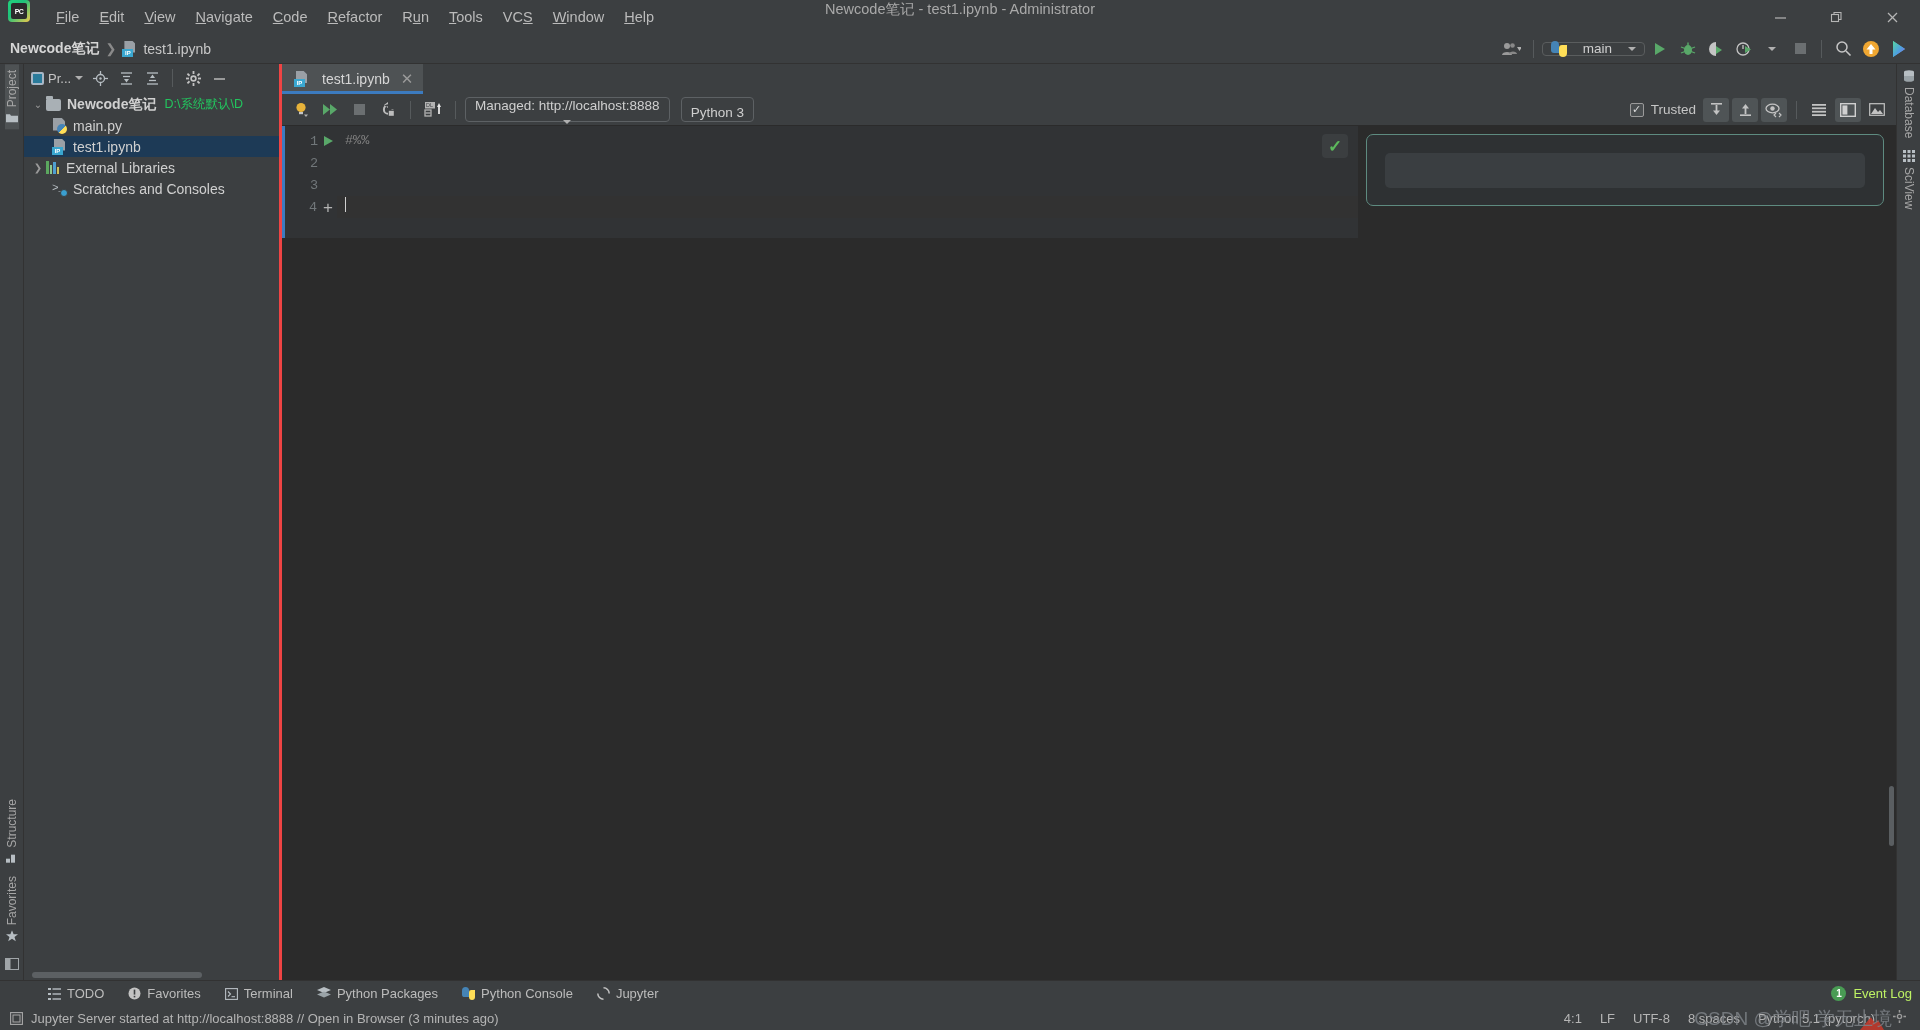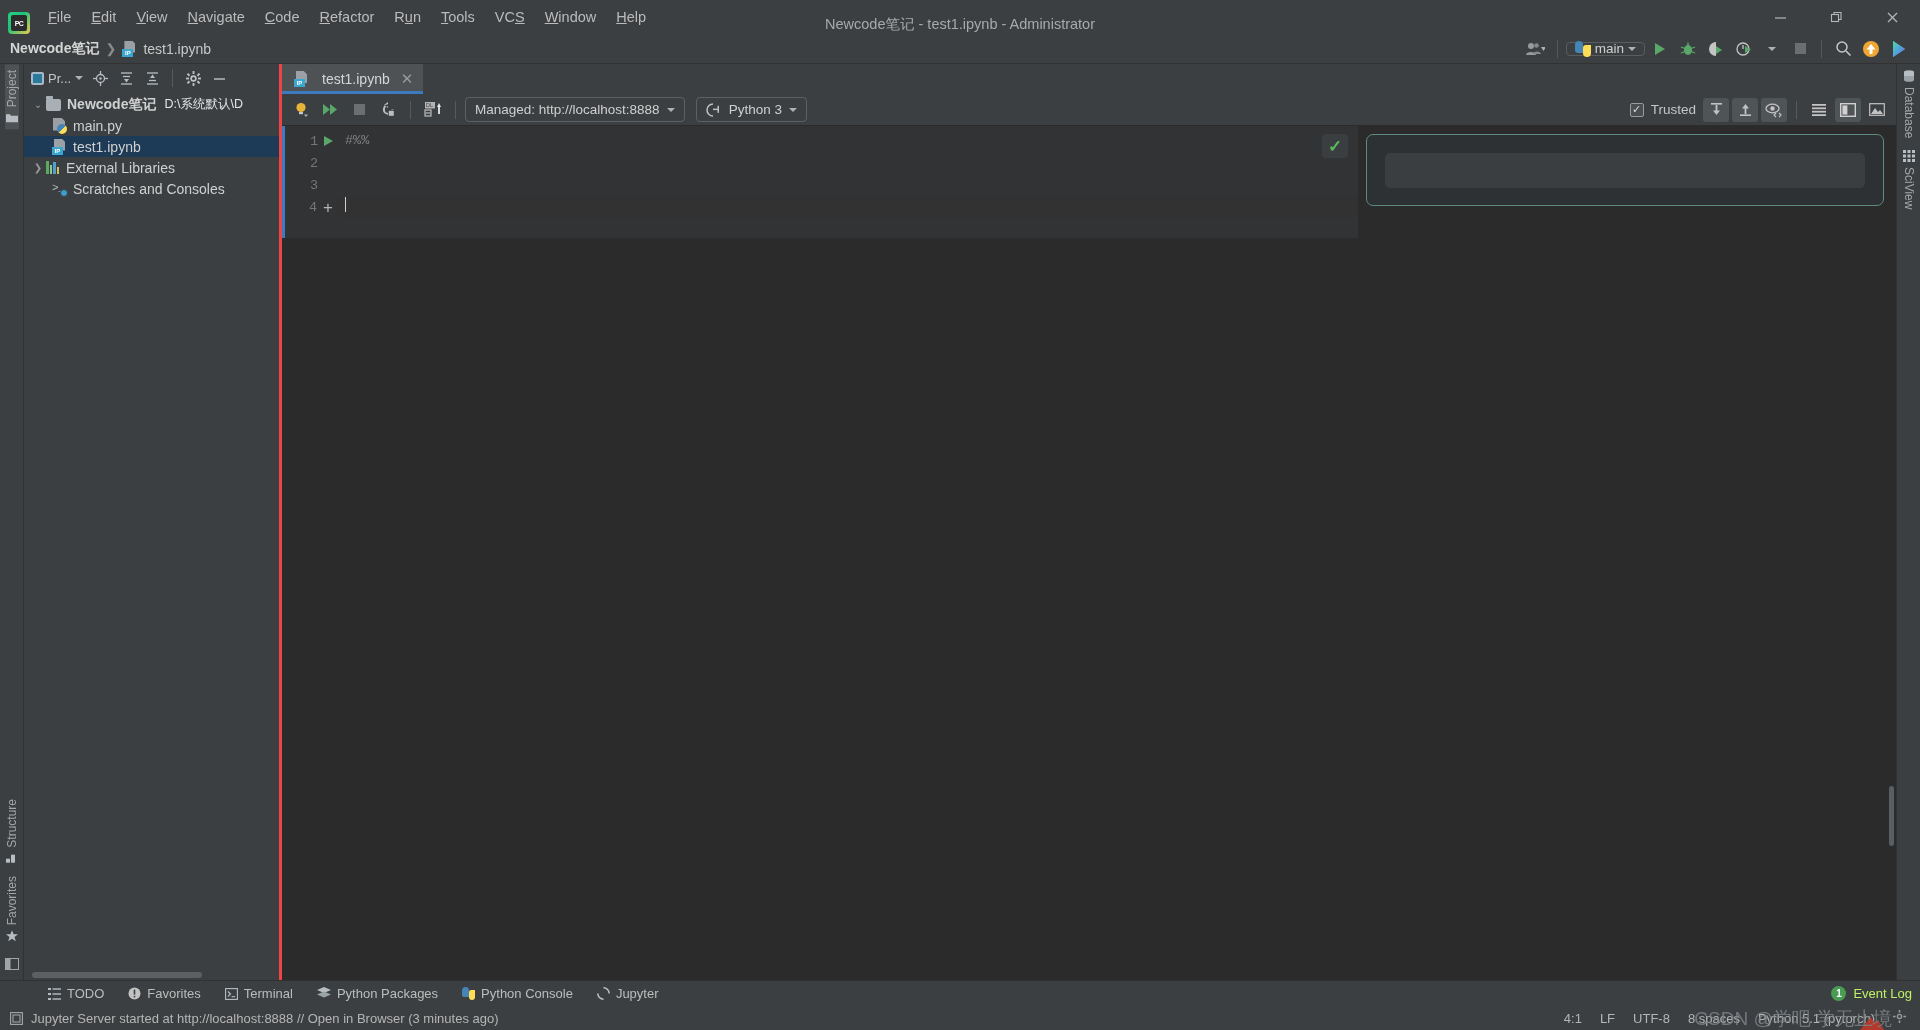--- a/index.html
+++ b/index.html
@@ -7,22 +7,22 @@
     width: 1920px; height: 1030px;
     background: #3c3f41;
     font-family: "Liberation Sans", sans-serif;
     overflow: hidden;
     color: #bbbbbb;
   }
   #app { position: relative; width: 1920px; height: 1030px; display: flex; flex-direction: column; }
 
   
   .titlebar {
-    height: 34px; background: #3c3f41; display: flex; align-items: flex-end;
-    flex: 0 0 34px; position: relative;
+    height: 34px; background: #3c3f41; display: flex; align-items: flex-start;
+    flex: 0 0 34px; position: relative; gap: 8px;
   }
   .app-logo { width: 22px; height: 22px; margin: 0 8px 0 8px; position: relative; flex:0 0 auto;}
   .app-logo .sq {
     position:absolute; inset:0; border-radius:4px;
     background: linear-gradient(135deg,#22d37d 0%,#1ec27a 40%,#f2c94c 100%);
   }
   .app-logo .inner {
     position:absolute; left:3px; top:3px; right:3px; bottom:3px;
     background:#2b2b2b; border-radius:2px; color:#fff; font-size:7px;
     display:flex; align-items:center; justify-content:center; font-weight:bold; letter-spacing:-0.5px;
@@ -61,21 +61,21 @@
   .ipynb-ico .tag {
     position:absolute; left:0; bottom:0; width:11px; height:8px; background:#3aa7d0;
     font-size:6px; color:#fff; display:flex; align-items:center; justify-content:center; font-weight:bold;
   }
   .navbar-right { margin-left: auto; display: flex; align-items: center; padding-right: 8px; gap: 2px; }
   .tb-btn {
     height: 26px; min-width: 26px; display: flex; align-items: center; justify-content: center;
     border-radius: 4px; padding: 0 3px; color: #b9b9b9;
   }
   .runconfig {
-    display: flex; align-items: center; gap: 4px; height: 14px; padding: 0 8px;
+    display: flex; align-items: center; gap: 16px; height: 14px; padding: 0 8px;
     border: 1px solid #5a5d5e; border-radius: 4px; font-size: 13.5px; color: #cfcfcf;
   }
   .pylogo { width: 16px; height: 16px; position: relative; flex:0 0 auto; }
   .pylogo .a, .pylogo .b { position: absolute; width: 8px; height: 12px; }
   .pylogo .a { left:0; top:0; background:#4584b6; border-radius: 4px 4px 0 3px; }
   .pylogo .b { right:0; bottom:0; background:#ffde57; border-radius: 3px 0 4px 4px; }
   .vsep { width: 1px; height: 18px; background: #565a5c; margin: 0 6px; }
   .tri-right {
     width:0;height:0;border-left:10px solid #59a869;border-top:6px solid transparent;border-bottom:6px solid transparent;
   }
@@ -109,21 +109,21 @@
   .pp-icon-sq { width:13px;height:13px;border:2px solid #a9b7c6;border-radius:2px;background:#2a7b9b; }
   .pp-btn { width:24px;height:24px;display:flex;align-items:center;justify-content:center;border-radius:3px;color:#b0b0b0; }
   .pp-tree { flex: 1 1 auto; overflow: hidden; padding-top: 2px; font-size: 14px; }
   .trow { display: flex; align-items: center; height: 21px; padding-left: 6px; white-space: nowrap; }
   .trow.selected { background: #1d3a56; }
   .arrow {
     width: 16px; text-align: center; color: #9a9a9a; font-size: 10px; flex: 0 0 16px;
   }
   .tlabel { color: #d0d0d0; }
   .tlabel.bold { font-weight: bold; }
-  .tpath { color: #e5e5e5; font-size: 12.5px; margin-left: 8px; overflow:hidden; }
+  .tpath { color: #22c55e; font-size: 12.5px; margin-left: 8px; overflow:hidden; }
   .folder-ico {
     width: 15px; height: 12px; background: #a9b0b5; border-radius: 1px 2px 2px 2px; margin-right: 6px;
     position: relative; flex:0 0 auto;
   }
   .folder-ico:before {
     content:""; position:absolute; left:0; top:-3px; width:7px; height:3px; background:#a9b0b5; border-radius:1px 1px 0 0;
   }
   .py-ico { width:15px;height:16px;margin-right:6px;position:relative;flex:0 0 auto; }
   .py-ico .pg { position:absolute;left:1px;top:0;width:12px;height:13px;background:#9aa0a6;
     clip-path: polygon(0 0, 70% 0, 100% 28%, 100% 100%, 0 100%); }
@@ -149,21 +149,21 @@
   .etab .x { color:#9a9a9a; font-size:15px; margin-left:4px; }
 
   .jtoolbar {
     height: 32px; flex: 0 0 32px; background: #3c3f41; display: flex; align-items: center;
     gap: 3px; padding: 0 6px; border-bottom: 1px solid #2b2b2b;
   }
   .jt-btn { width:26px;height:24px;display:flex;align-items:center;justify-content:center;border-radius:3px;color:#b6b6b6; }
   .jt-btn.pressed { background:#4f5456; }
   .combo {
     height: 25px; display: flex; align-items: center; gap: 7px; padding: 0 9px;
-    border: 1px solid #5d6164; border-radius: 4px; font-size: 13.5px; color: #cfcfcf; background: transparent;
+    border: 1px solid #5d6164; border-radius: 4px; font-size: 13.5px; color: #cfcfcf; background: transparent; flex-direction: column;
   }
   .jt-right { margin-left: auto; display: flex; align-items: center; gap: 3px; }
   .trusted { display:flex; align-items:center; gap:7px; font-size:13.5px; color:#c6c6c6; padding-right:4px; }
   .chk {
     width:14px;height:14px;border:1px solid #9a9a9a;border-radius:2px;background:#4a4e50;
     display:flex;align-items:center;justify-content:center;color:#dcdcdc;font-size:11px;
   }
 
   .edit-split { flex: 1 1 auto; display: flex; min-height: 0; position: relative; }
   .code-side { width: 1076px; flex: 0 0 1076px; display: flex; flex-direction: column; background:#2b2b2b; position:relative; }

